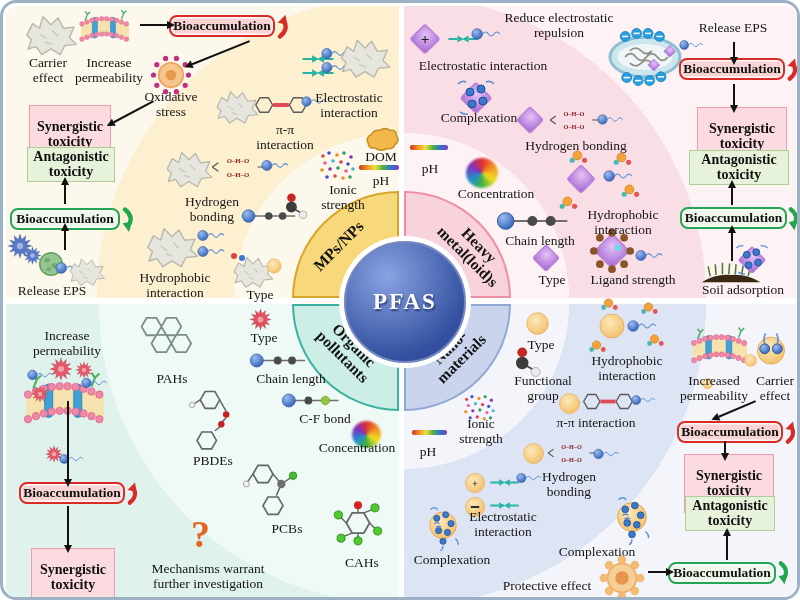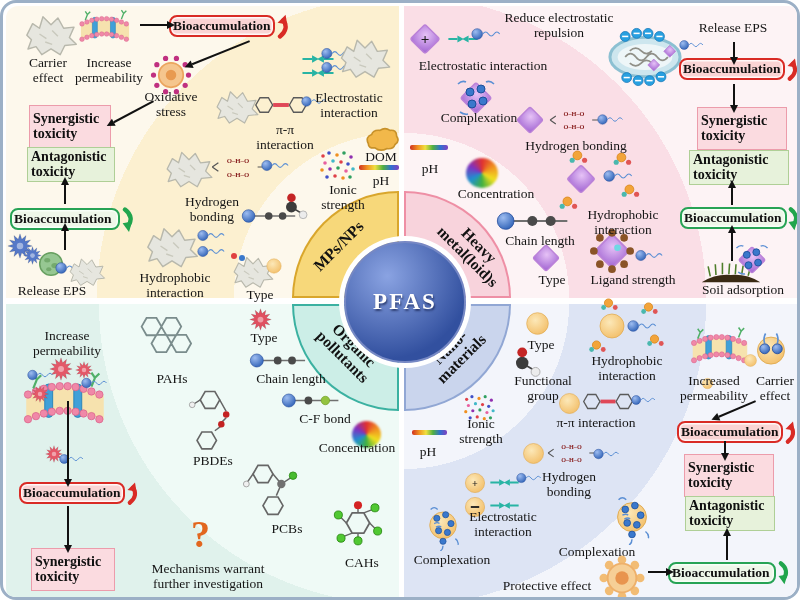--- a/index.html
+++ b/index.html
@@ -21,26 +21,26 @@
   .w-bl{left:289px;top:301px;background:#cceee7;border-color:#3bb1a1;border-bottom-left-radius:100%;}
   .w-br{left:401px;top:301px;background:#cad5ed;border-color:#91a7d4;border-bottom-right-radius:100%;}
   .wlbl{position:absolute;font-weight:bold;font-size:15.5px;line-height:1.05;text-align:center;color:#111;}
   .center{position:absolute;left:341px;top:238px;width:118px;height:118px;border-radius:50%;
           background:radial-gradient(circle at 35% 28%, #8aa3e2, #32509f 72%);
           border:2px solid #7688c4;box-shadow:0 0 0 5px #fff;
           display:flex;align-items:center;justify-content:center;}
   .center span{color:#fff;font-weight:bold;font-size:23px;letter-spacing:2px;
           text-shadow:1px 2px 2px rgba(10,20,60,.6);text-align:right;}
   .t{position:absolute;font-size:13.5px;line-height:1.1;text-align:center;color:#151515;}
-  .bx{position:absolute;box-sizing:border-box;text-align:left;font-weight:bold;color:#101010;line-height:1.05;}
+  .bx{position:absolute;box-sizing:border-box;text-align:center;font-weight:bold;color:#101010;line-height:1.05;}
   .bx-red{font-size:13.5px;background:#fad4d4;border:2px solid #d92b25;border-radius:8px;
           box-shadow:inset 0 0 0 1.5px #fff7f7;padding:2px 2px;}
   .bx-grn{font-size:13.5px;background:#eef7e9;border:2px solid #27a355;border-radius:8px;
           box-shadow:inset 0 0 0 1.5px #f7fff7;padding:2px 2px;}
-  .bx-pink{font-size:14px;background:#fbdbe0;border:1.5px solid #ec9cab;padding:6px 3px;}
+  .bx-pink{font-size:14px;background:#fbdbe0;border:1.5px solid #ec9cab;padding:14px 3px;}
   .bx-ant{font-size:14px;background:#e7f2db;border:1.5px solid #afcf96;padding:2px 3px;}
   .arr{position:absolute;height:0;border-top:2.4px solid #111;transform-origin:0 0;}
   .arr:after{content:"";position:absolute;right:-8px;top:-5.2px;width:0;height:0;
              border-left:8.5px solid #111;border-top:4px solid transparent;border-bottom:4px solid transparent;}
   .ic{position:absolute;}
   .phbar{position:absolute;height:4.5px;border-radius:2px;
          background:linear-gradient(90deg,#d03020,#f09020,#f0e040,#50b040,#3070d0,#8040c0);}
   .conc{position:absolute;border-radius:50%;filter:blur(1.2px);
         background:conic-gradient(#e03030,#f09020,#f0e020,#40b040,#2090d0,#8030c0,#e03030);}
   .dot{position:absolute;border-radius:50%;}

